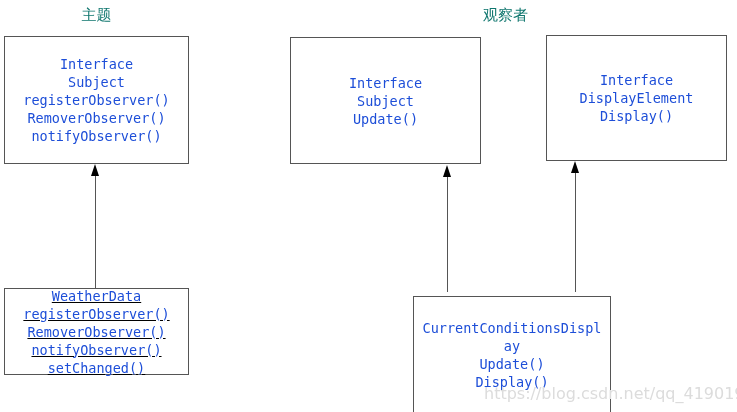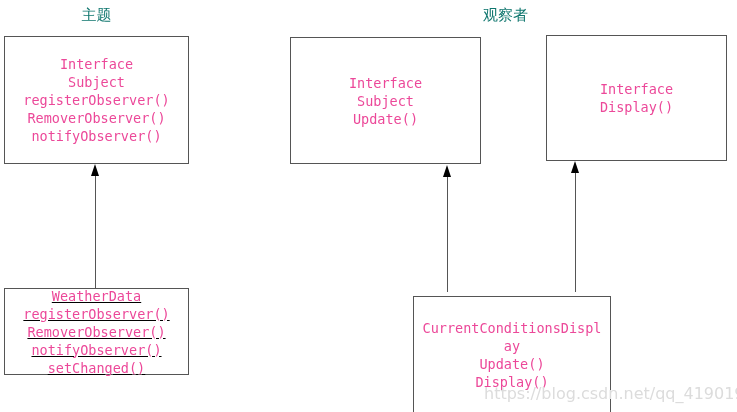--- a/index.html
+++ b/index.html
@@ -39,21 +39,21 @@
     display: flex;
     flex-direction: column;
     align-items: center;
     justify-content: center;
     z-index: 2;
   }
   .uml-box .line {
     font-family: "DejaVu Sans Mono", "Liberation Mono", monospace;
     font-size: 13.5px;
     line-height: 18px;
-    color: #ec4899;
+    color: #1d4ed8;
     text-align: center;
     white-space: pre;
     letter-spacing: 0px;
   }
 
   
   .arrow {
     position: absolute;
     z-index: 1;
   }
@@ -127,20 +127,21 @@
   </div>
 
   <div class="uml-box" style="left:290px; top:37px; width:191px; height:127px;">
     <div class="line">Interface</div>
     <div class="line">Subject</div>
     <div class="line">Update()</div>
   </div>
 
   <div class="uml-box" style="left:546px; top:35px; width:181px; height:126px;">
     <div class="line">Interface</div>
+    <div class="line">DisplayElement</div>
     <div class="line">Display()</div>
   </div>
 
   <div class="uml-box" style="left:413px; top:296px; width:198px; height:118px;">
     <div class="line">CurrentConditionsDispl</div>
     <div class="line">ay</div>
     <div class="line">Update()</div>
     <div class="line">Display()</div>
   </div>
 

